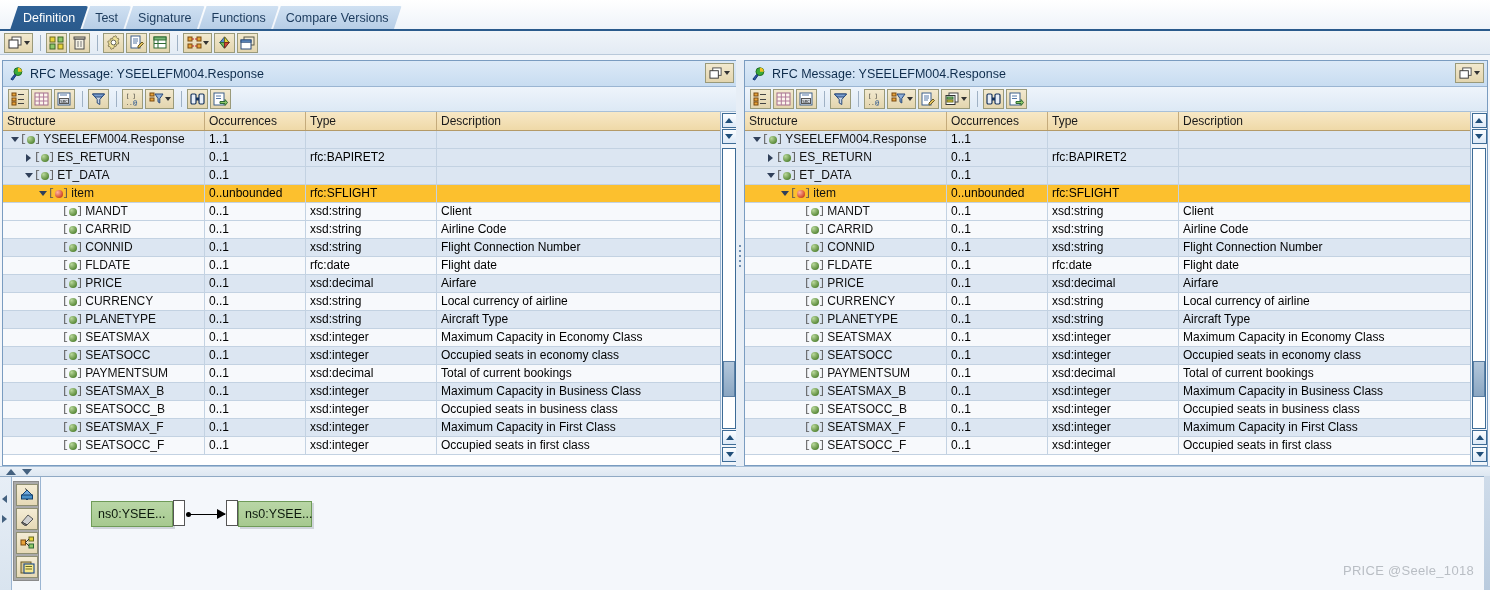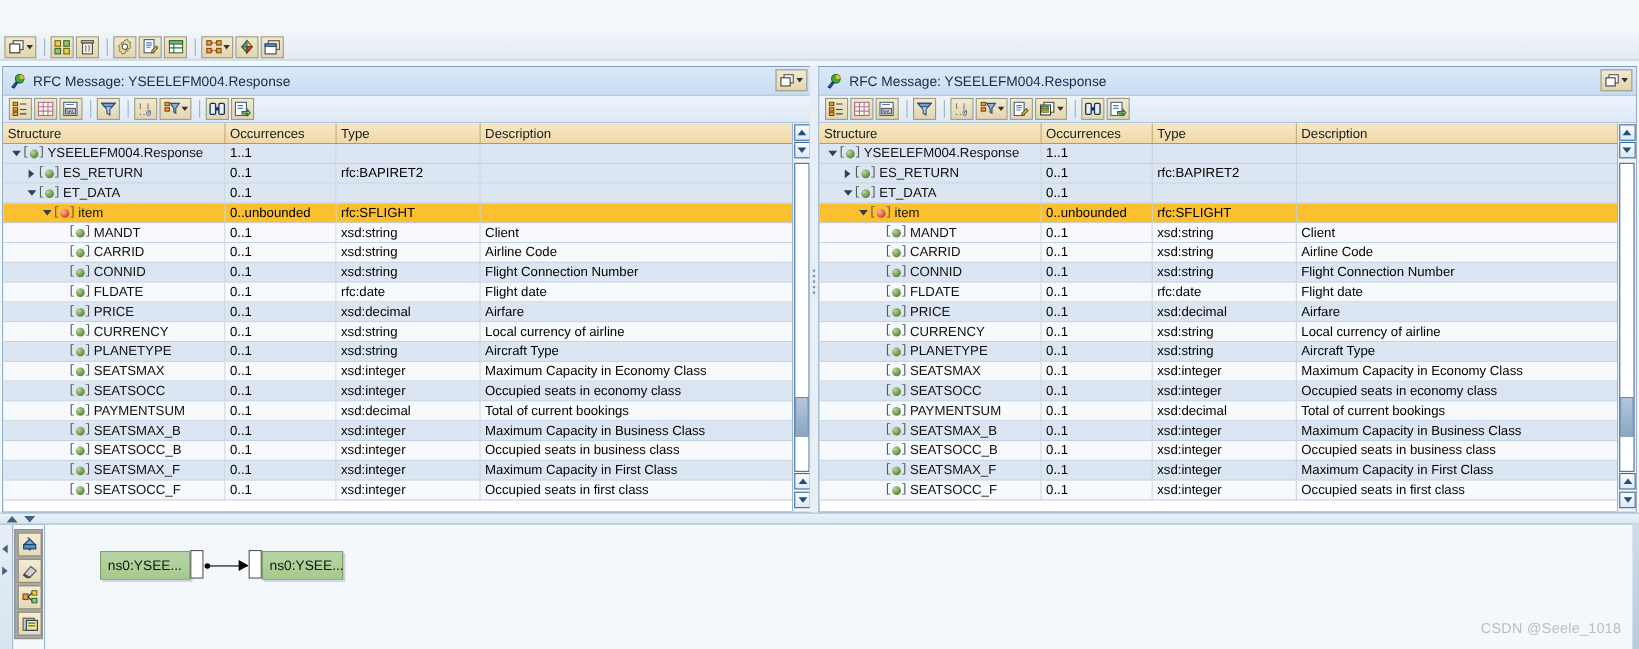--- a/index.html
+++ b/index.html
@@ -265,20 +265,30 @@
   .rightedge {
     position:absolute; right:0; top:476px; width:6px; height:114px;
     background: linear-gradient(#cfdcea,#b9cbde);
   }
 </style>
 </head>
 <body>
 
 <div id="app">
 
+  <div class="tabstrip">
+    <div class="tabs" id="tabs-container">
+        <div class="tab active"><span>Definition</span></div>
+        <div class="tab"><span>Test</span></div>
+        <div class="tab"><span>Signature</span></div>
+        <div class="tab"><span>Functions</span></div>
+        <div class="tab"><span>Compare Versions</span></div>
+      </div>
+    <div class="underline"></div>
+  </div>
 
   <div class="maintoolbar">
 
     <div class="tbtn wide">
       <svg width="15" height="14" viewBox="0 0 15 14">
         <rect x="4" y="1" width="9" height="8" fill="#fdfdfa" stroke="#4a4a4a"></rect>
         <rect x="1" y="4" width="9" height="8" fill="#ffffff" stroke="#333333"></rect>
       </svg>
       <span class="caret"></span>
     </div>
@@ -1274,18 +1284,18 @@
 
       <div class="gdot" id="gdot-0" style="left: 145px; top: 35px;"></div>
       <div class="gline" id="gline-0" style="left: 147px; top: 37px; width: 37px;"></div>
       <div class="garrow" id="garrow-0" style="left: 176px; top: 32px;"></div>
 
       <div class="gport" id="gport-1" style="left: 185px; top: 23px;"></div>
       <div class="gnode" id="gnode-1" style="left: 197px; top: 24px; width: 74px;">
         <span>ns0:YSEE...</span>
       </div>
 
-      <div class="watermark">CSDN @Seele_1018</div>
+      <div class="watermark">PRICE @Seele_1018</div>
     </div>
   </div>
 
   <div class="rightedge"></div>
 </div>
 
 </body></html>

